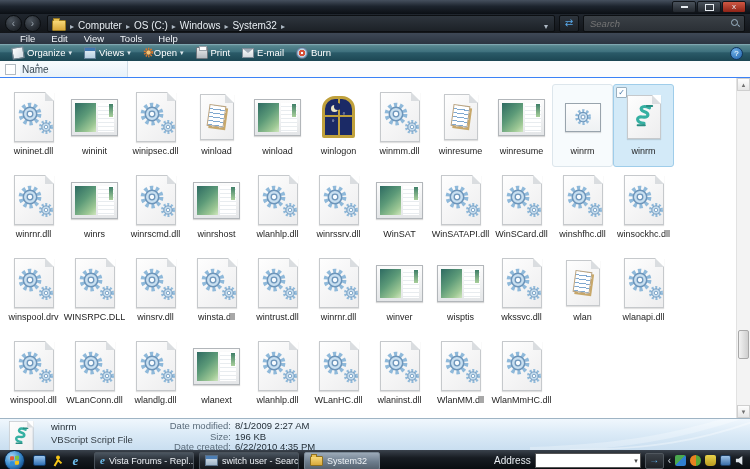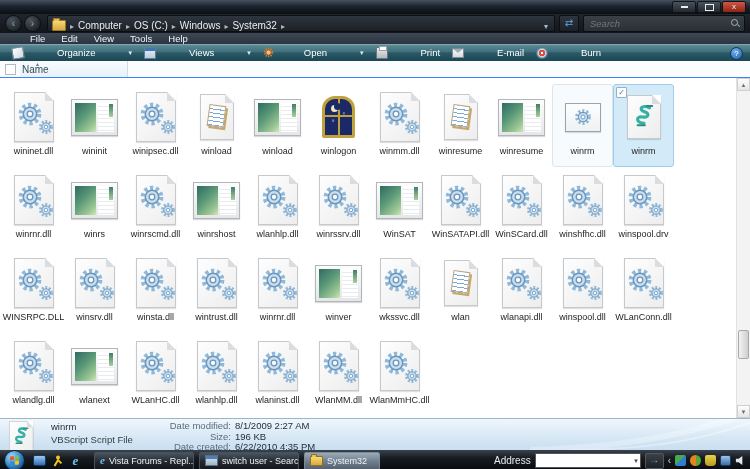--- a/index.html
+++ b/index.html
@@ -32,27 +32,27 @@
     color:#58a8e8;font-size:10px;line-height:13px;text-align:center;margin-right:4px;}
   .searchbox{width:152px;height:15px;border:1px solid #0c0f12;border-radius:2px;background:linear-gradient(180deg,#3a4046,#2b3036);
     display:flex;align-items:center;padding:0 4px;}
   .searchbox input{flex:1;background:transparent;border:none;outline:none;color:#a8b1b9;font-style:italic;
     font-size:9.5px;font-family:Liberation Sans, sans-serif;min-width:0;}
   .mag{width:9px;height:9px;position:relative;flex:0 0 auto;}
   .mag::before{content:"";position:absolute;left:0;top:0;width:5px;height:5px;border:1.4px solid #9fb6c8;border-radius:50%;}
   .mag::after{content:"";position:absolute;left:6px;top:6px;width:3px;height:1.4px;background:#9fb6c8;transform:rotate(45deg);}
 
   
-  .menubar{height:11px;background:linear-gradient(180deg,#3e4856,#2b3440);display:flex;align-items:center;padding-left:22px;}
+  .menubar{height:11px;background:linear-gradient(180deg,#3e4856,#2b3440);display:flex;align-items:center;padding-left:12px;}
   .menuitem{color:#f0f4f8;font-size:9.5px;line-height:10px;padding:0 8px;}
 
   
   .toolbar{height:17px;background:linear-gradient(180deg,#8fb3bd 0%,#57878f 10%,#3f717e 45%,#2a5a68 52%,#1c4653 100%);
     display:flex;align-items:center;padding:0 6px;position:relative;}
-  .tbtn{display:flex;align-items:center;color:#fff;font-size:9.5px;padding:0 6px;height:15px;border-radius:2px;gap:30px;}
+  .tbtn{display:flex;align-items:center;color:#fff;font-size:9.5px;padding:0 6px;height:15px;border-radius:2px;}
   .tbtn .dd{font-size:7px;margin-left:3px;color:#dfe9ee;}
   .tbi{width:10px;height:10px;display:inline-block;margin-right:3px;position:relative;flex:0 0 auto;}
   .tbi-organize{background:linear-gradient(135deg,#ffffff,#cfd8e0);border:1px solid #7e8b97;transform:rotate(-8deg);}
   .tbi-views{background:linear-gradient(#eaf2f8,#b7cfe2);border:1px solid #5f7d96;}
   .tbi-views::before{content:"";position:absolute;top:0;left:0;right:0;height:3px;background:#3f76b0;}
   .tbi-print{background:linear-gradient(#ececec,#b4bac0);border:1px solid #6e767d;border-radius:1px;}
   .tbi-print::before{content:"";position:absolute;top:-2px;left:2px;width:6px;height:3px;background:#fff;border:1px solid #9aa2a9;}
   .tbi-email{background:linear-gradient(#fdfdfd,#d5dade);border:1px solid #7e8b97;height:8px;margin-top:1px;}
   .tbi-email::before{content:"";position:absolute;top:0;left:0;width:0;height:0;
     border-left:5px solid transparent;border-right:5px solid transparent;border-top:4px solid #a2adb8;}
@@ -545,20 +545,37 @@
     <circle cx="12" cy="12" r="6.2" fill="#c8dff0" stroke="#6d95ba" stroke-width="1.4"></circle>
     <circle cx="12" cy="12" r="2.6" fill="#f8fcff" stroke="#6d95ba" stroke-width="1.2"></circle>
                 </svg></span>
               <span class="g-sm"><svg width="16" height="16" viewBox="0 0 24 24">
     <circle cx="12" cy="12" r="8" fill="none" stroke="#8fb9da" stroke-width="5" stroke-dasharray="2.8 2.3"></circle>
     <circle cx="12" cy="12" r="6.2" fill="#c8dff0" stroke="#6d95ba" stroke-width="1.4"></circle>
     <circle cx="12" cy="12" r="2.6" fill="#f8fcff" stroke="#6d95ba" stroke-width="1.2"></circle>
                 </svg></span>
             </span>
           </span>
+    <span class="flabel">winsockhc.dll</span>
+        </div>
+        <div class="cell">
+    <span class="iconbox">
+            <span class="page pg-dll">
+            <span class="g-big"><svg width="26" height="26" viewBox="0 0 24 24">
+    <circle cx="12" cy="12" r="8" fill="none" stroke="#8fb9da" stroke-width="5" stroke-dasharray="2.8 2.3"></circle>
+    <circle cx="12" cy="12" r="6.2" fill="#c8dff0" stroke="#6d95ba" stroke-width="1.4"></circle>
+    <circle cx="12" cy="12" r="2.6" fill="#f8fcff" stroke="#6d95ba" stroke-width="1.2"></circle>
+                </svg></span>
+              <span class="g-sm"><svg width="16" height="16" viewBox="0 0 24 24">
+    <circle cx="12" cy="12" r="8" fill="none" stroke="#8fb9da" stroke-width="5" stroke-dasharray="2.8 2.3"></circle>
+    <circle cx="12" cy="12" r="6.2" fill="#c8dff0" stroke="#6d95ba" stroke-width="1.4"></circle>
+    <circle cx="12" cy="12" r="2.6" fill="#f8fcff" stroke="#6d95ba" stroke-width="1.2"></circle>
+                </svg></span>
+            </span>
+          </span>
     <span class="flabel">winspool.drv</span>
         </div>
         <div class="cell">
     <span class="iconbox">
             <span class="page pg-dll">
             <span class="g-big"><svg width="26" height="26" viewBox="0 0 24 24">
     <circle cx="12" cy="12" r="8" fill="none" stroke="#8fb9da" stroke-width="5" stroke-dasharray="2.8 2.3"></circle>
     <circle cx="12" cy="12" r="6.2" fill="#c8dff0" stroke="#6d95ba" stroke-width="1.4"></circle>
     <circle cx="12" cy="12" r="2.6" fill="#f8fcff" stroke="#6d95ba" stroke-width="1.2"></circle>
                 </svg></span>
@@ -645,155 +662,166 @@
             <span class="app-l"></span>
               <span class="app-r">
                 <span class="app-bar"></span>
               </span>
             </span>
           </span>
     <span class="flabel">winver</span>
         </div>
         <div class="cell">
     <span class="iconbox">
-            <span class="page pg-dll">
-            <span class="g-big"><svg width="26" height="26" viewBox="0 0 24 24">
-    <circle cx="12" cy="12" r="8" fill="none" stroke="#8fb9da" stroke-width="5" stroke-dasharray="2.8 2.3"></circle>
-    <circle cx="12" cy="12" r="6.2" fill="#c8dff0" stroke="#6d95ba" stroke-width="1.4"></circle>
-    <circle cx="12" cy="12" r="2.6" fill="#f8fcff" stroke="#6d95ba" stroke-width="1.2"></circle>
-                </svg></span>
-              <span class="g-sm"><svg width="16" height="16" viewBox="0 0 24 24">
-    <circle cx="12" cy="12" r="8" fill="none" stroke="#8fb9da" stroke-width="5" stroke-dasharray="2.8 2.3"></circle>
-    <circle cx="12" cy="12" r="6.2" fill="#c8dff0" stroke="#6d95ba" stroke-width="1.4"></circle>
-    <circle cx="12" cy="12" r="2.6" fill="#f8fcff" stroke="#6d95ba" stroke-width="1.2"></circle>
-                </svg></span>
-            </span>
-          </span>
-    <span class="flabel">wkssvc.dll</span>
-        </div>
-        <div class="cell">
-    <span class="iconbox">
-            <span class="page icon-doc">
-              <span class="doc-mini"></span>
-            </span>
-          </span>
-    <span class="flabel">wlan</span>
-        </div>
-        <div class="cell">
-    <span class="iconbox">
-            <span class="page pg-dll">
-            <span class="g-big"><svg width="26" height="26" viewBox="0 0 24 24">
-    <circle cx="12" cy="12" r="8" fill="none" stroke="#8fb9da" stroke-width="5" stroke-dasharray="2.8 2.3"></circle>
-    <circle cx="12" cy="12" r="6.2" fill="#c8dff0" stroke="#6d95ba" stroke-width="1.4"></circle>
-    <circle cx="12" cy="12" r="2.6" fill="#f8fcff" stroke="#6d95ba" stroke-width="1.2"></circle>
-                </svg></span>
-              <span class="g-sm"><svg width="16" height="16" viewBox="0 0 24 24">
-    <circle cx="12" cy="12" r="8" fill="none" stroke="#8fb9da" stroke-width="5" stroke-dasharray="2.8 2.3"></circle>
-    <circle cx="12" cy="12" r="6.2" fill="#c8dff0" stroke="#6d95ba" stroke-width="1.4"></circle>
-    <circle cx="12" cy="12" r="2.6" fill="#f8fcff" stroke="#6d95ba" stroke-width="1.2"></circle>
-                </svg></span>
-            </span>
-          </span>
-    <span class="flabel">wlanapi.dll</span>
-        </div>
-        <div class="cell">
-    <span class="iconbox">
-            <span class="page pg-dll">
-            <span class="g-big"><svg width="26" height="26" viewBox="0 0 24 24">
-    <circle cx="12" cy="12" r="8" fill="none" stroke="#8fb9da" stroke-width="5" stroke-dasharray="2.8 2.3"></circle>
-    <circle cx="12" cy="12" r="6.2" fill="#c8dff0" stroke="#6d95ba" stroke-width="1.4"></circle>
-    <circle cx="12" cy="12" r="2.6" fill="#f8fcff" stroke="#6d95ba" stroke-width="1.2"></circle>
-                </svg></span>
-              <span class="g-sm"><svg width="16" height="16" viewBox="0 0 24 24">
-    <circle cx="12" cy="12" r="8" fill="none" stroke="#8fb9da" stroke-width="5" stroke-dasharray="2.8 2.3"></circle>
-    <circle cx="12" cy="12" r="6.2" fill="#c8dff0" stroke="#6d95ba" stroke-width="1.4"></circle>
-    <circle cx="12" cy="12" r="2.6" fill="#f8fcff" stroke="#6d95ba" stroke-width="1.2"></circle>
-                </svg></span>
-            </span>
-          </span>
-    <span class="flabel">winspool.dll</span>
-        </div>
-        <div class="cell">
-    <span class="iconbox">
-            <span class="page pg-dll">
-            <span class="g-big"><svg width="26" height="26" viewBox="0 0 24 24">
-    <circle cx="12" cy="12" r="8" fill="none" stroke="#8fb9da" stroke-width="5" stroke-dasharray="2.8 2.3"></circle>
-    <circle cx="12" cy="12" r="6.2" fill="#c8dff0" stroke="#6d95ba" stroke-width="1.4"></circle>
-    <circle cx="12" cy="12" r="2.6" fill="#f8fcff" stroke="#6d95ba" stroke-width="1.2"></circle>
-                </svg></span>
-              <span class="g-sm"><svg width="16" height="16" viewBox="0 0 24 24">
-    <circle cx="12" cy="12" r="8" fill="none" stroke="#8fb9da" stroke-width="5" stroke-dasharray="2.8 2.3"></circle>
-    <circle cx="12" cy="12" r="6.2" fill="#c8dff0" stroke="#6d95ba" stroke-width="1.4"></circle>
-    <circle cx="12" cy="12" r="2.6" fill="#f8fcff" stroke="#6d95ba" stroke-width="1.2"></circle>
-                </svg></span>
-            </span>
-          </span>
-    <span class="flabel">WLanConn.dll</span>
-        </div>
-        <div class="cell">
-    <span class="iconbox">
-            <span class="page pg-dll">
-            <span class="g-big"><svg width="26" height="26" viewBox="0 0 24 24">
-    <circle cx="12" cy="12" r="8" fill="none" stroke="#8fb9da" stroke-width="5" stroke-dasharray="2.8 2.3"></circle>
-    <circle cx="12" cy="12" r="6.2" fill="#c8dff0" stroke="#6d95ba" stroke-width="1.4"></circle>
-    <circle cx="12" cy="12" r="2.6" fill="#f8fcff" stroke="#6d95ba" stroke-width="1.2"></circle>
-                </svg></span>
-              <span class="g-sm"><svg width="16" height="16" viewBox="0 0 24 24">
-    <circle cx="12" cy="12" r="8" fill="none" stroke="#8fb9da" stroke-width="5" stroke-dasharray="2.8 2.3"></circle>
-    <circle cx="12" cy="12" r="6.2" fill="#c8dff0" stroke="#6d95ba" stroke-width="1.4"></circle>
-    <circle cx="12" cy="12" r="2.6" fill="#f8fcff" stroke="#6d95ba" stroke-width="1.2"></circle>
-                </svg></span>
-            </span>
-          </span>
-    <span class="flabel">wlandlg.dll</span>
-        </div>
-        <div class="cell">
-    <span class="iconbox">
             <span class="icon-app">
             <span class="app-l"></span>
               <span class="app-r">
                 <span class="app-bar"></span>
               </span>
             </span>
           </span>
+    <span class="flabel">wisptis</span>
+        </div>
+        <div class="cell">
+    <span class="iconbox">
+            <span class="page pg-dll">
+            <span class="g-big"><svg width="26" height="26" viewBox="0 0 24 24">
+    <circle cx="12" cy="12" r="8" fill="none" stroke="#8fb9da" stroke-width="5" stroke-dasharray="2.8 2.3"></circle>
+    <circle cx="12" cy="12" r="6.2" fill="#c8dff0" stroke="#6d95ba" stroke-width="1.4"></circle>
+    <circle cx="12" cy="12" r="2.6" fill="#f8fcff" stroke="#6d95ba" stroke-width="1.2"></circle>
+                </svg></span>
+              <span class="g-sm"><svg width="16" height="16" viewBox="0 0 24 24">
+    <circle cx="12" cy="12" r="8" fill="none" stroke="#8fb9da" stroke-width="5" stroke-dasharray="2.8 2.3"></circle>
+    <circle cx="12" cy="12" r="6.2" fill="#c8dff0" stroke="#6d95ba" stroke-width="1.4"></circle>
+    <circle cx="12" cy="12" r="2.6" fill="#f8fcff" stroke="#6d95ba" stroke-width="1.2"></circle>
+                </svg></span>
+            </span>
+          </span>
+    <span class="flabel">wkssvc.dll</span>
+        </div>
+        <div class="cell">
+    <span class="iconbox">
+            <span class="page icon-doc">
+              <span class="doc-mini"></span>
+            </span>
+          </span>
+    <span class="flabel">wlan</span>
+        </div>
+        <div class="cell">
+    <span class="iconbox">
+            <span class="page pg-dll">
+            <span class="g-big"><svg width="26" height="26" viewBox="0 0 24 24">
+    <circle cx="12" cy="12" r="8" fill="none" stroke="#8fb9da" stroke-width="5" stroke-dasharray="2.8 2.3"></circle>
+    <circle cx="12" cy="12" r="6.2" fill="#c8dff0" stroke="#6d95ba" stroke-width="1.4"></circle>
+    <circle cx="12" cy="12" r="2.6" fill="#f8fcff" stroke="#6d95ba" stroke-width="1.2"></circle>
+                </svg></span>
+              <span class="g-sm"><svg width="16" height="16" viewBox="0 0 24 24">
+    <circle cx="12" cy="12" r="8" fill="none" stroke="#8fb9da" stroke-width="5" stroke-dasharray="2.8 2.3"></circle>
+    <circle cx="12" cy="12" r="6.2" fill="#c8dff0" stroke="#6d95ba" stroke-width="1.4"></circle>
+    <circle cx="12" cy="12" r="2.6" fill="#f8fcff" stroke="#6d95ba" stroke-width="1.2"></circle>
+                </svg></span>
+            </span>
+          </span>
+    <span class="flabel">wlanapi.dll</span>
+        </div>
+        <div class="cell">
+    <span class="iconbox">
+            <span class="page pg-dll">
+            <span class="g-big"><svg width="26" height="26" viewBox="0 0 24 24">
+    <circle cx="12" cy="12" r="8" fill="none" stroke="#8fb9da" stroke-width="5" stroke-dasharray="2.8 2.3"></circle>
+    <circle cx="12" cy="12" r="6.2" fill="#c8dff0" stroke="#6d95ba" stroke-width="1.4"></circle>
+    <circle cx="12" cy="12" r="2.6" fill="#f8fcff" stroke="#6d95ba" stroke-width="1.2"></circle>
+                </svg></span>
+              <span class="g-sm"><svg width="16" height="16" viewBox="0 0 24 24">
+    <circle cx="12" cy="12" r="8" fill="none" stroke="#8fb9da" stroke-width="5" stroke-dasharray="2.8 2.3"></circle>
+    <circle cx="12" cy="12" r="6.2" fill="#c8dff0" stroke="#6d95ba" stroke-width="1.4"></circle>
+    <circle cx="12" cy="12" r="2.6" fill="#f8fcff" stroke="#6d95ba" stroke-width="1.2"></circle>
+                </svg></span>
+            </span>
+          </span>
+    <span class="flabel">winspool.dll</span>
+        </div>
+        <div class="cell">
+    <span class="iconbox">
+            <span class="page pg-dll">
+            <span class="g-big"><svg width="26" height="26" viewBox="0 0 24 24">
+    <circle cx="12" cy="12" r="8" fill="none" stroke="#8fb9da" stroke-width="5" stroke-dasharray="2.8 2.3"></circle>
+    <circle cx="12" cy="12" r="6.2" fill="#c8dff0" stroke="#6d95ba" stroke-width="1.4"></circle>
+    <circle cx="12" cy="12" r="2.6" fill="#f8fcff" stroke="#6d95ba" stroke-width="1.2"></circle>
+                </svg></span>
+              <span class="g-sm"><svg width="16" height="16" viewBox="0 0 24 24">
+    <circle cx="12" cy="12" r="8" fill="none" stroke="#8fb9da" stroke-width="5" stroke-dasharray="2.8 2.3"></circle>
+    <circle cx="12" cy="12" r="6.2" fill="#c8dff0" stroke="#6d95ba" stroke-width="1.4"></circle>
+    <circle cx="12" cy="12" r="2.6" fill="#f8fcff" stroke="#6d95ba" stroke-width="1.2"></circle>
+                </svg></span>
+            </span>
+          </span>
+    <span class="flabel">WLanConn.dll</span>
+        </div>
+        <div class="cell">
+    <span class="iconbox">
+            <span class="page pg-dll">
+            <span class="g-big"><svg width="26" height="26" viewBox="0 0 24 24">
+    <circle cx="12" cy="12" r="8" fill="none" stroke="#8fb9da" stroke-width="5" stroke-dasharray="2.8 2.3"></circle>
+    <circle cx="12" cy="12" r="6.2" fill="#c8dff0" stroke="#6d95ba" stroke-width="1.4"></circle>
+    <circle cx="12" cy="12" r="2.6" fill="#f8fcff" stroke="#6d95ba" stroke-width="1.2"></circle>
+                </svg></span>
+              <span class="g-sm"><svg width="16" height="16" viewBox="0 0 24 24">
+    <circle cx="12" cy="12" r="8" fill="none" stroke="#8fb9da" stroke-width="5" stroke-dasharray="2.8 2.3"></circle>
+    <circle cx="12" cy="12" r="6.2" fill="#c8dff0" stroke="#6d95ba" stroke-width="1.4"></circle>
+    <circle cx="12" cy="12" r="2.6" fill="#f8fcff" stroke="#6d95ba" stroke-width="1.2"></circle>
+                </svg></span>
+            </span>
+          </span>
+    <span class="flabel">wlandlg.dll</span>
+        </div>
+        <div class="cell">
+    <span class="iconbox">
+            <span class="icon-app">
+            <span class="app-l"></span>
+              <span class="app-r">
+                <span class="app-bar"></span>
+              </span>
+            </span>
+          </span>
     <span class="flabel">wlanext</span>
         </div>
         <div class="cell">
     <span class="iconbox">
             <span class="page pg-dll">
             <span class="g-big"><svg width="26" height="26" viewBox="0 0 24 24">
     <circle cx="12" cy="12" r="8" fill="none" stroke="#8fb9da" stroke-width="5" stroke-dasharray="2.8 2.3"></circle>
     <circle cx="12" cy="12" r="6.2" fill="#c8dff0" stroke="#6d95ba" stroke-width="1.4"></circle>
     <circle cx="12" cy="12" r="2.6" fill="#f8fcff" stroke="#6d95ba" stroke-width="1.2"></circle>
                 </svg></span>
               <span class="g-sm"><svg width="16" height="16" viewBox="0 0 24 24">
     <circle cx="12" cy="12" r="8" fill="none" stroke="#8fb9da" stroke-width="5" stroke-dasharray="2.8 2.3"></circle>
     <circle cx="12" cy="12" r="6.2" fill="#c8dff0" stroke="#6d95ba" stroke-width="1.4"></circle>
     <circle cx="12" cy="12" r="2.6" fill="#f8fcff" stroke="#6d95ba" stroke-width="1.2"></circle>
                 </svg></span>
             </span>
           </span>
+    <span class="flabel">wlanhlp.dll</span>
+        </div>
+        <div class="cell">
+    <span class="iconbox">
+            <span class="page pg-dll">
+            <span class="g-big"><svg width="26" height="26" viewBox="0 0 24 24">
+    <circle cx="12" cy="12" r="8" fill="none" stroke="#8fb9da" stroke-width="5" stroke-dasharray="2.8 2.3"></circle>
+    <circle cx="12" cy="12" r="6.2" fill="#c8dff0" stroke="#6d95ba" stroke-width="1.4"></circle>
+    <circle cx="12" cy="12" r="2.6" fill="#f8fcff" stroke="#6d95ba" stroke-width="1.2"></circle>
+                </svg></span>
+              <span class="g-sm"><svg width="16" height="16" viewBox="0 0 24 24">
+    <circle cx="12" cy="12" r="8" fill="none" stroke="#8fb9da" stroke-width="5" stroke-dasharray="2.8 2.3"></circle>
+    <circle cx="12" cy="12" r="6.2" fill="#c8dff0" stroke="#6d95ba" stroke-width="1.4"></circle>
+    <circle cx="12" cy="12" r="2.6" fill="#f8fcff" stroke="#6d95ba" stroke-width="1.2"></circle>
+                </svg></span>
+            </span>
+          </span>
     <span class="flabel">WLanHC.dll</span>
-        </div>
-        <div class="cell">
-    <span class="iconbox">
-            <span class="page pg-dll">
-            <span class="g-big"><svg width="26" height="26" viewBox="0 0 24 24">
-    <circle cx="12" cy="12" r="8" fill="none" stroke="#8fb9da" stroke-width="5" stroke-dasharray="2.8 2.3"></circle>
-    <circle cx="12" cy="12" r="6.2" fill="#c8dff0" stroke="#6d95ba" stroke-width="1.4"></circle>
-    <circle cx="12" cy="12" r="2.6" fill="#f8fcff" stroke="#6d95ba" stroke-width="1.2"></circle>
-                </svg></span>
-              <span class="g-sm"><svg width="16" height="16" viewBox="0 0 24 24">
-    <circle cx="12" cy="12" r="8" fill="none" stroke="#8fb9da" stroke-width="5" stroke-dasharray="2.8 2.3"></circle>
-    <circle cx="12" cy="12" r="6.2" fill="#c8dff0" stroke="#6d95ba" stroke-width="1.4"></circle>
-    <circle cx="12" cy="12" r="2.6" fill="#f8fcff" stroke="#6d95ba" stroke-width="1.2"></circle>
-                </svg></span>
-            </span>
-          </span>
-    <span class="flabel">wlanhlp.dll</span>
         </div>
         <div class="cell">
     <span class="iconbox">
             <span class="page pg-dll">
             <span class="g-big"><svg width="26" height="26" viewBox="0 0 24 24">
     <circle cx="12" cy="12" r="8" fill="none" stroke="#8fb9da" stroke-width="5" stroke-dasharray="2.8 2.3"></circle>
     <circle cx="12" cy="12" r="6.2" fill="#c8dff0" stroke="#6d95ba" stroke-width="1.4"></circle>
     <circle cx="12" cy="12" r="2.6" fill="#f8fcff" stroke="#6d95ba" stroke-width="1.2"></circle>
                 </svg></span>
               <span class="g-sm"><svg width="16" height="16" viewBox="0 0 24 24">

